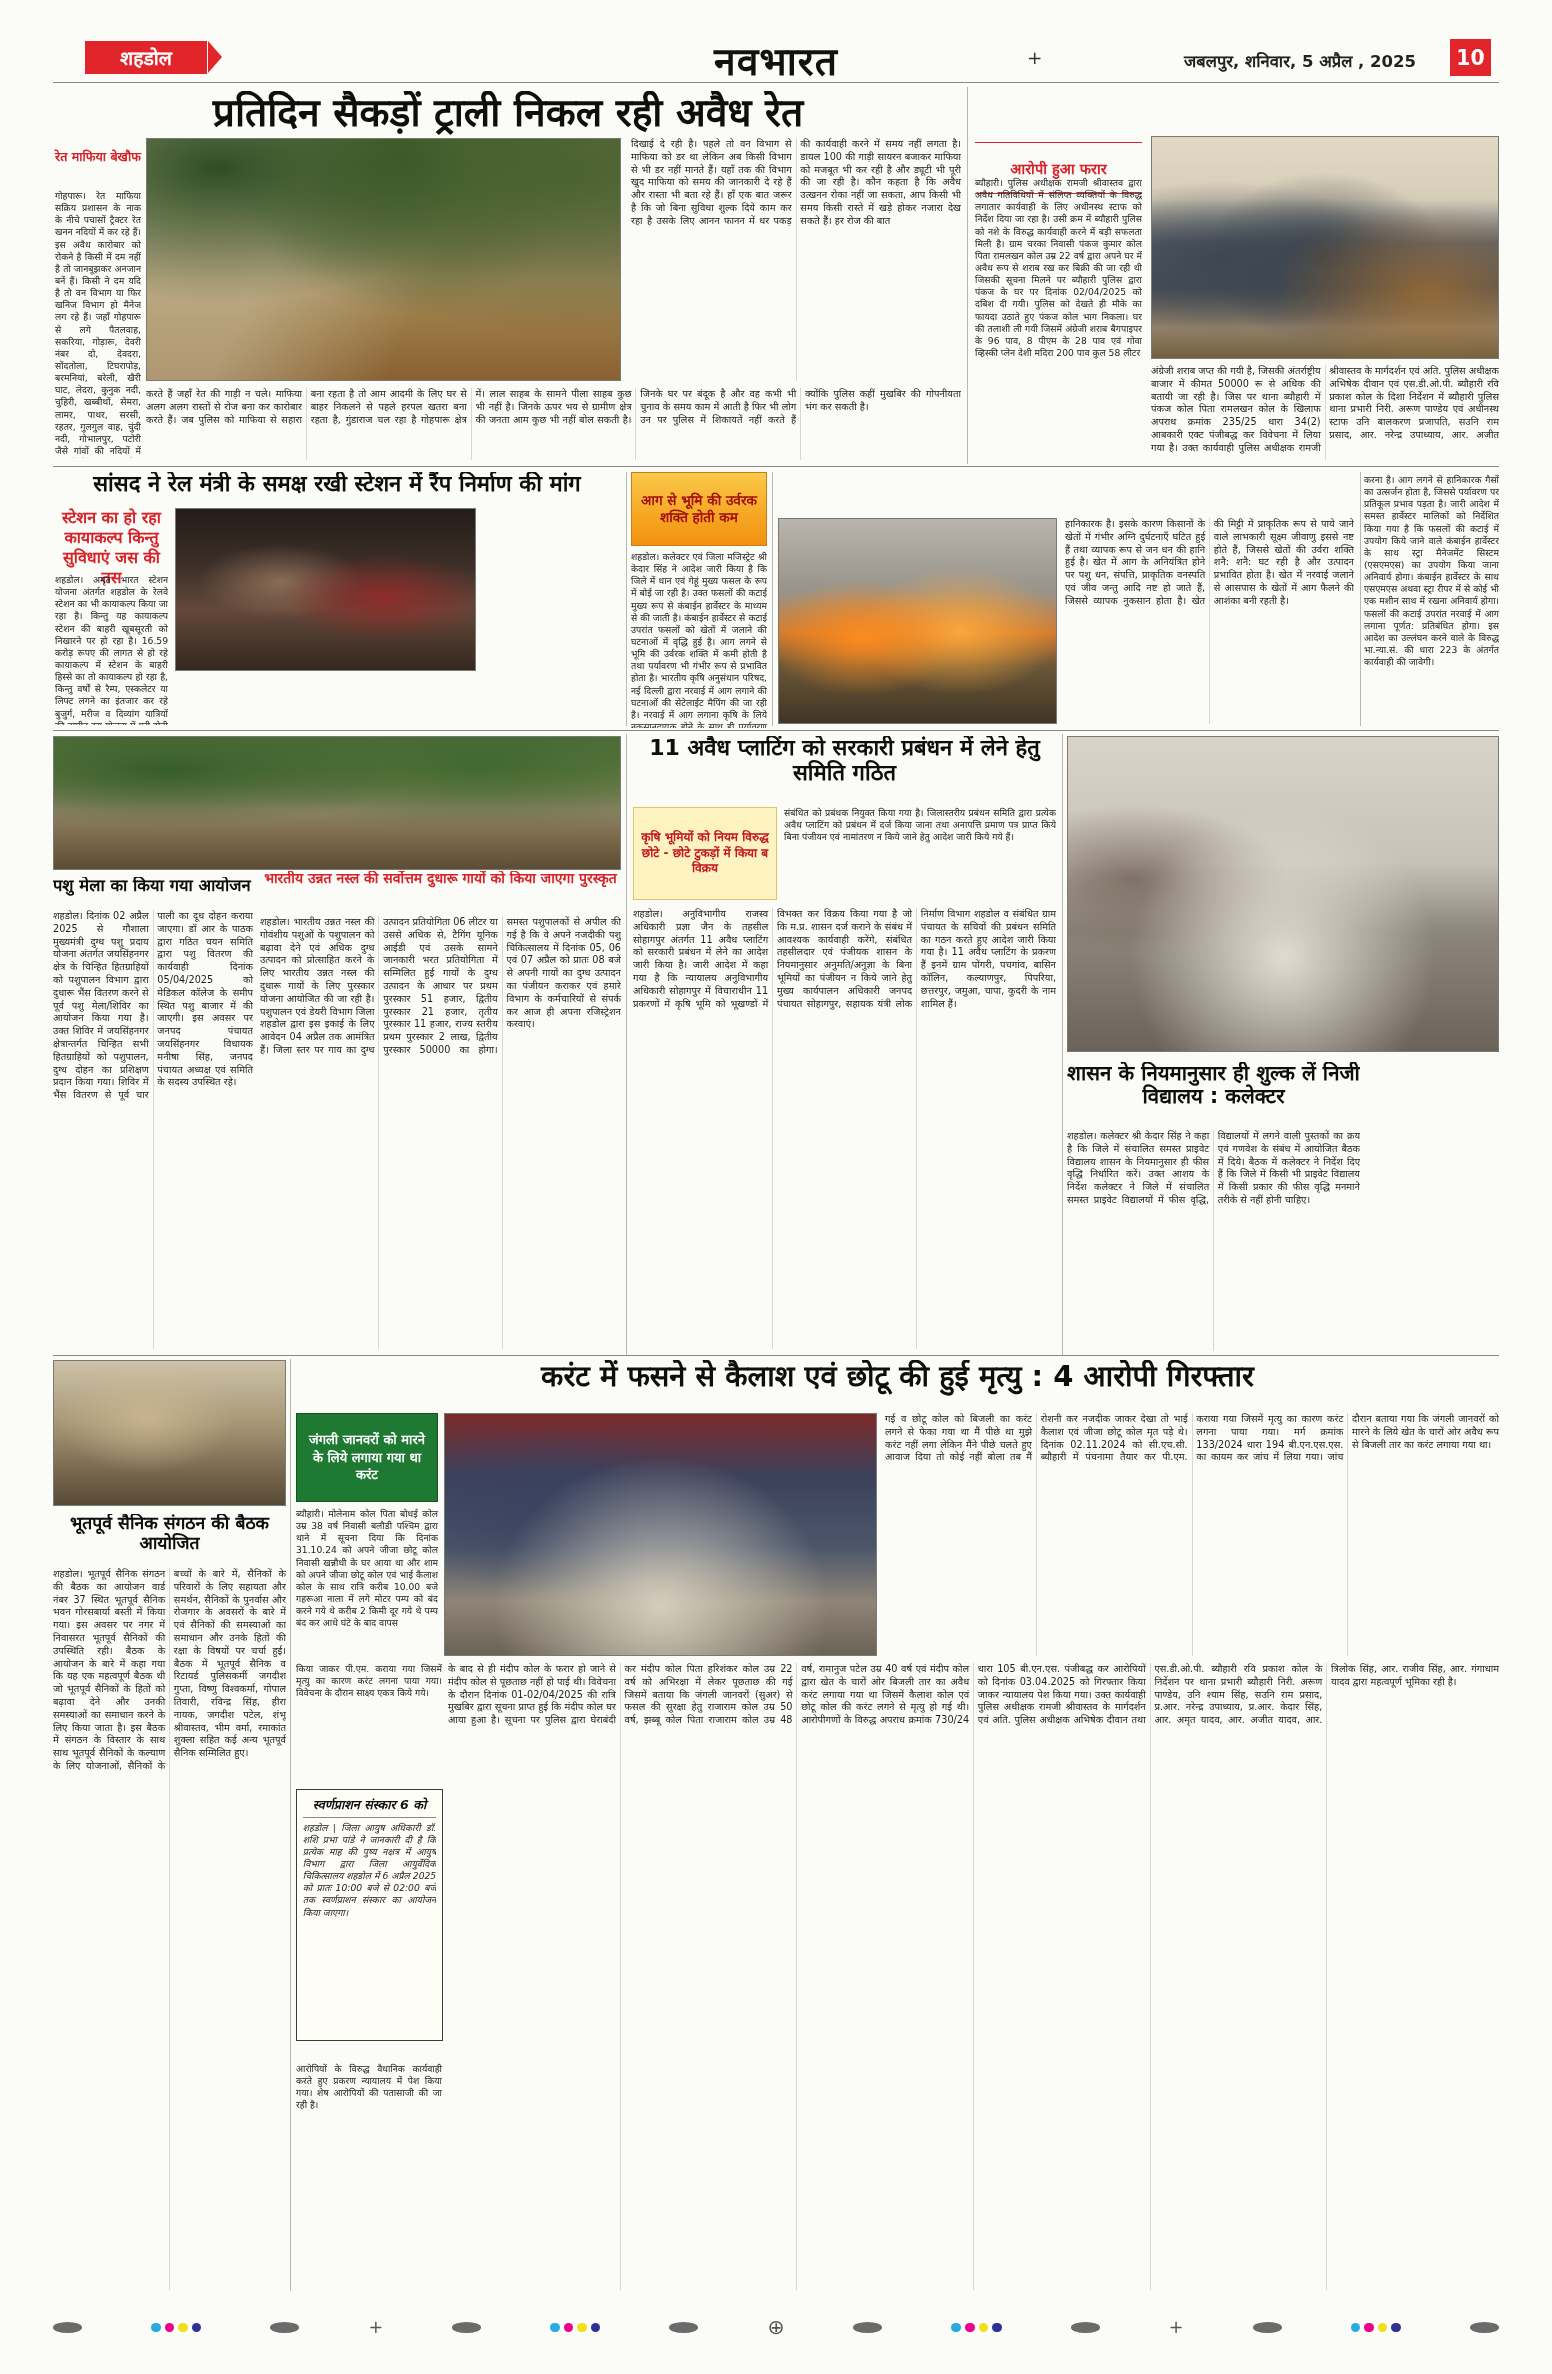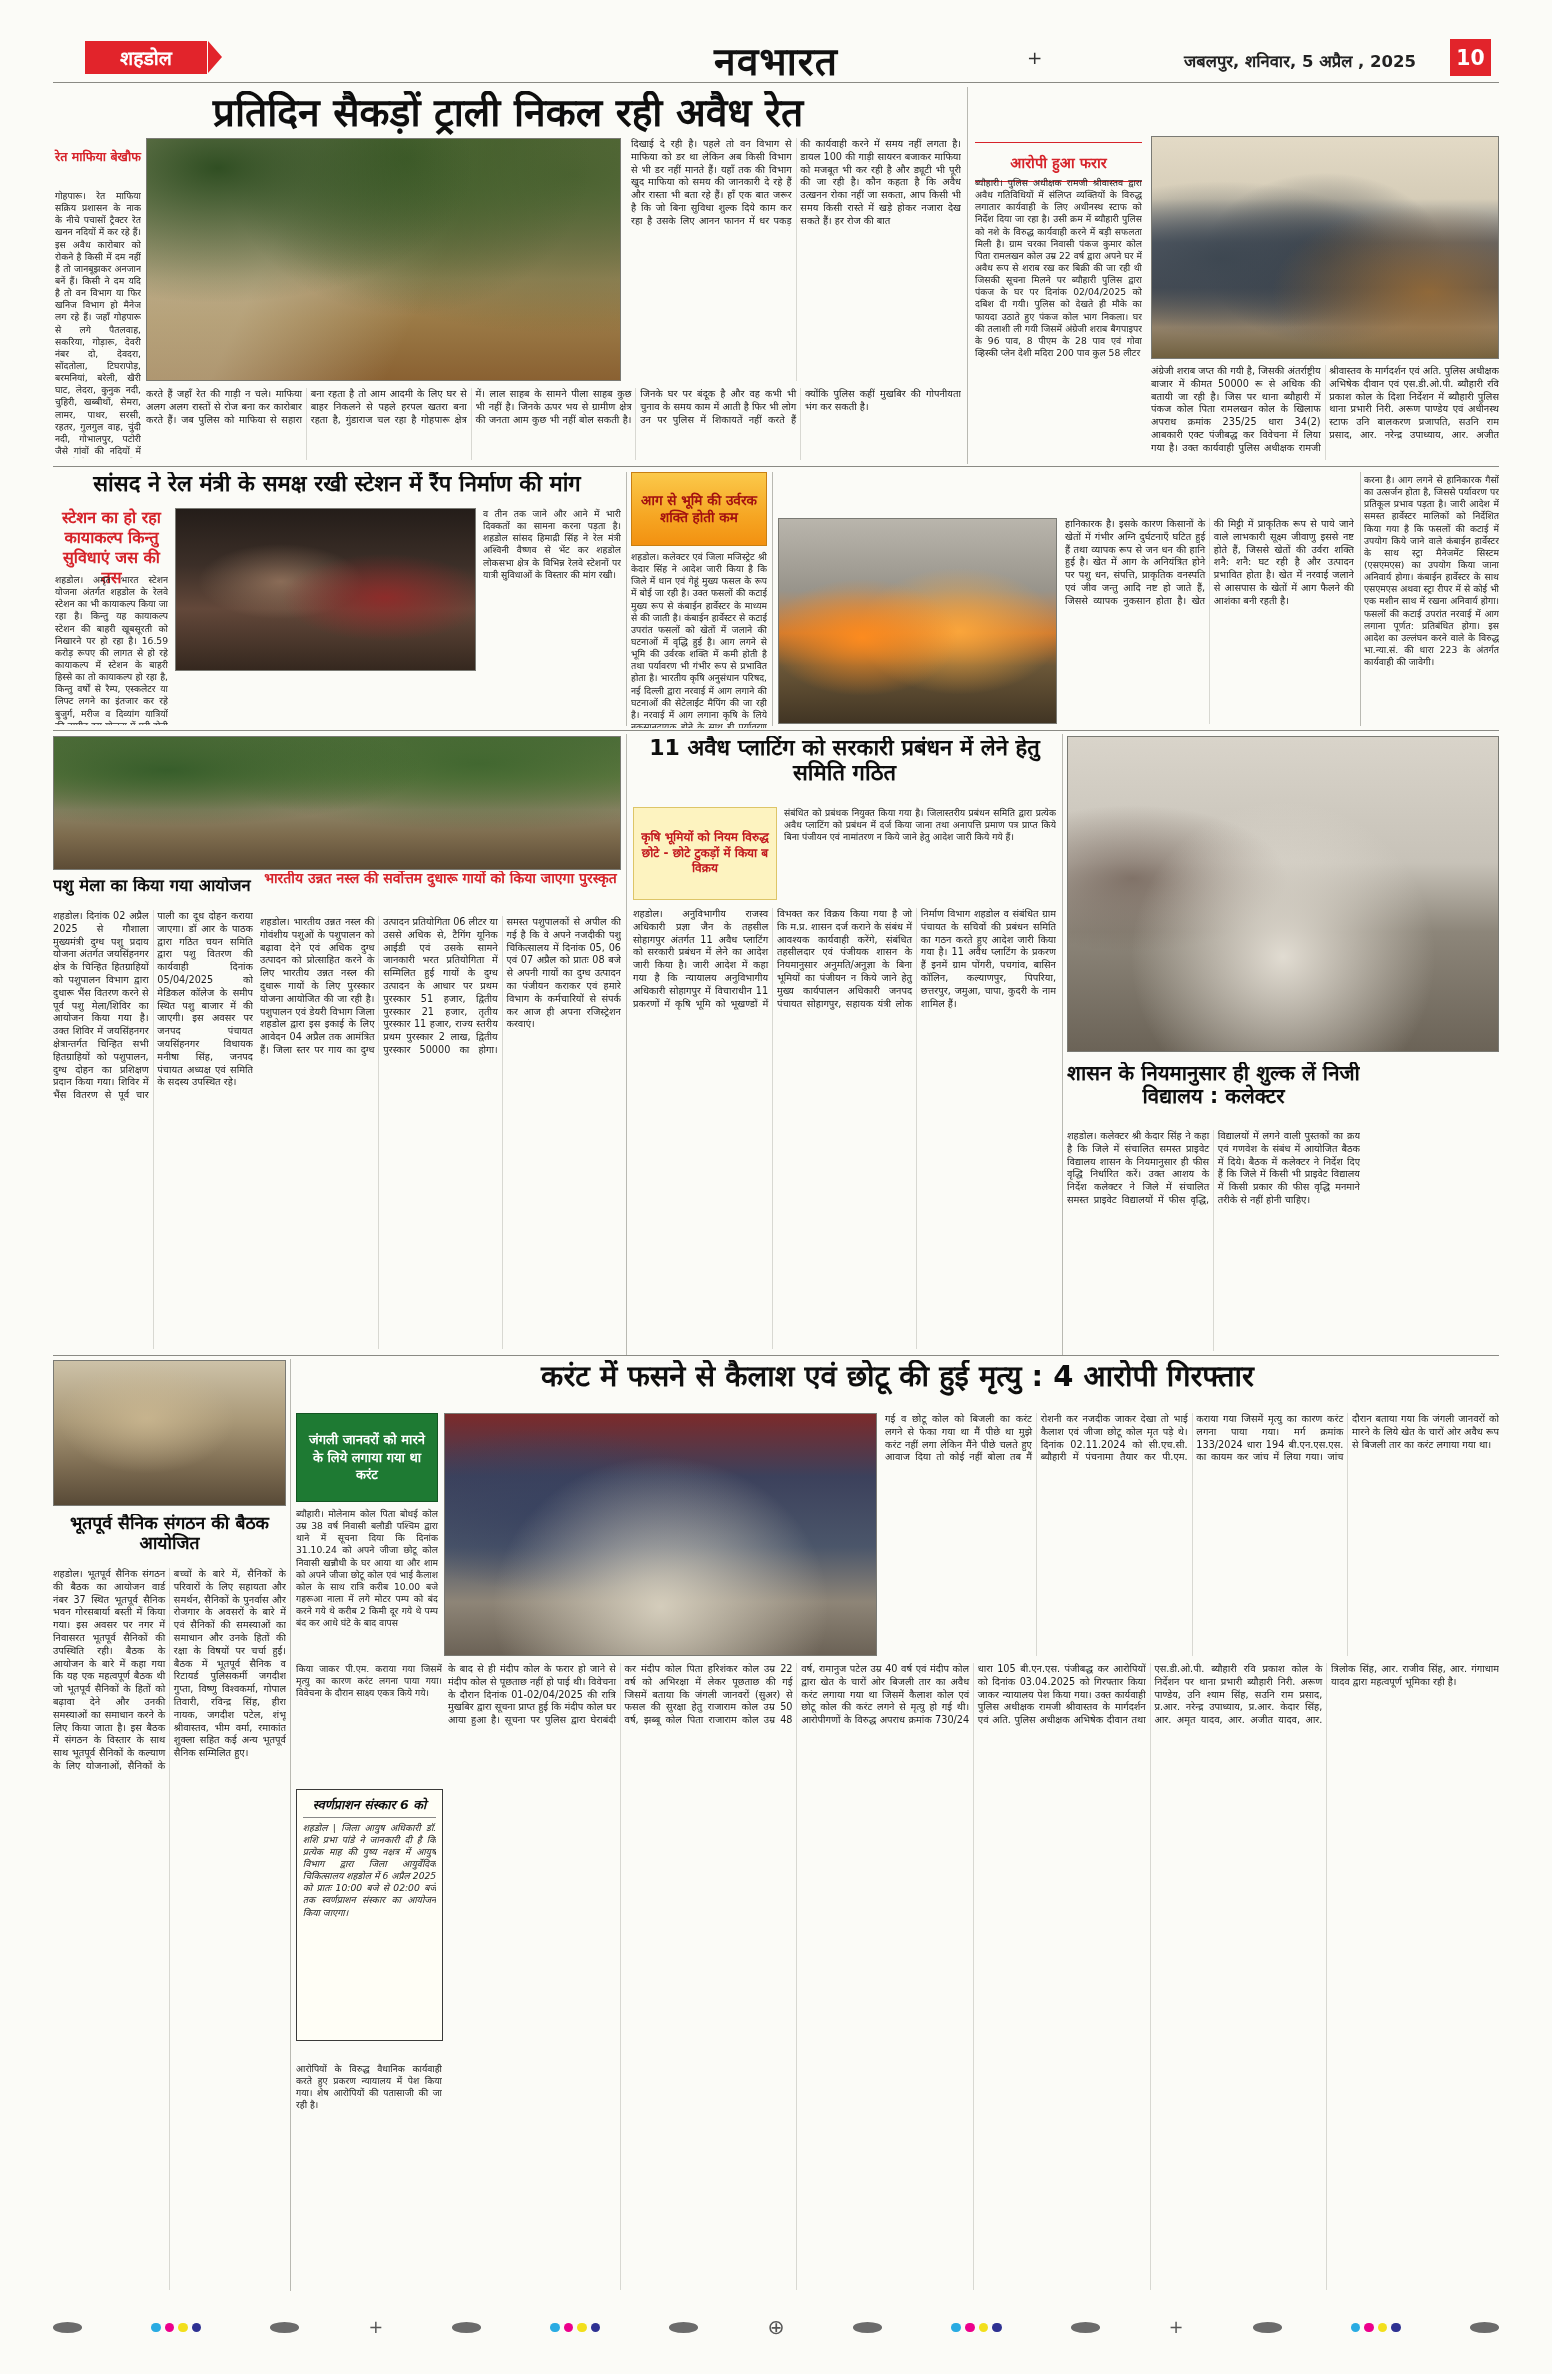--- a/index.html
+++ b/index.html
@@ -18,21 +18,21 @@
   .red { color:#d6232a; }
   .kicker { font-weight:bold; color:#d6232a; line-height:1.25; }
   .photo { position:absolute; border:1px solid #7a7a74; }
   .vr { position:absolute; width:1px; background:#b9b9b2; }
   .hrule { position:absolute; height:1px; background:#8a8a84; }
   .locbox { background:#e2242b; color:#fff; font-weight:bold; font-size:19.4px; display:flex; align-items:center; justify-content:center; }
   .locpennant { width:0; height:0; border-top:16.5px solid transparent; border-bottom:16.5px solid transparent; border-left:14.6px solid #e2242b; }
   .masthead { font-weight:bold; font-size:39px; color:#111; text-align:center; letter-spacing:1px; }
   .dateline { font-size:16.5px; font-weight:bold; color:#222; text-align:right; }
   .pagenum { background:#e2242b; color:#fff; font-weight:bold; font-size:20.4px; display:flex; align-items:center; justify-content:center; }
-  .subhead-lined { color:#d6232a; font-weight:bold; font-size:14.6px; text-align:center; border-top:1px solid #d6232a; border-bottom:1px solid #d6232a; padding:9px 0; }
+  .subhead-lined { color:#d6232a; font-weight:bold; font-size:14.6px; text-align:center; border-top:1px solid #d6232a; border-bottom:1px solid #d6232a; padding:15px 0; }
   .sidebox-title { color:#d6232a; font-weight:bold; font-size:16px; text-align:center; line-height:1.25; }
   .firebox { background:linear-gradient(180deg,#fbc94a 0%,#f6a623 60%,#f29111 100%); border:1px solid #c87f12; color:#a31010; font-weight:bold; font-size:13.6px; text-align:center; display:flex; align-items:center; justify-content:center; padding:3.9px; line-height:1.25; }
   .yellowbox { background:#fdf3c0; border:1px solid #ddc568; color:#c2181e; font-weight:bold; font-size:12px; text-align:center; display:flex; align-items:center; justify-content:center; padding:4.9px; line-height:1.3; }
   .greenbox { background:#1e7a33; border:1px solid #145523; color:#fff; font-weight:bold; font-size:13px; text-align:center; display:flex; align-items:center; justify-content:center; padding:5.8px; line-height:1.35; }
   .insetbox { background:#fffef6; border:1.9px solid #3a3a3a; padding:5.8px;font-style:italic; }
   .insetbox .ititle { font-weight:bold; font-size:12.6px; text-align:center; color:#111; border-bottom:1px solid #888; padding-bottom:3.9px; margin-bottom:3.9px; }
   
   .ph-sand { background:
       radial-gradient(ellipse at 15% 12%, rgba(42,74,30,.95), transparent 45%),
       radial-gradient(ellipse at 55% 8%, rgba(62,92,40,.9), transparent 50%),
@@ -104,21 +104,20 @@
   <div class="abs txt small" style="left:975px; top:177px; width:167px; height:283px;">ब्यौहारी। पुलिस अधीक्षक रामजी श्रीवास्तव द्वारा अवैध गतिविधियों में संलिप्त व्यक्तियों के विरुद्ध लगातार कार्यवाही के लिए अधीनस्थ स्टाफ को निर्देश दिया जा रहा है। उसी क्रम में ब्यौहारी पुलिस को नशे के विरुद्ध कार्यवाही करने में बड़ी सफलता मिली है। ग्राम चरका निवासी पंकज कुमार कोल पिता रामलखन कोल उम्र 22 वर्ष द्वारा अपने घर में अवैध रूप से शराब रख कर बिक्री की जा रही थी जिसकी सूचना मिलने पर ब्यौहारी पुलिस द्वारा पंकज के घर पर दिनांक 02/04/2025 को दबिश दी गयी। पुलिस को देखते ही मौके का फायदा उठाते हुए पंकज कोल भाग निकला। घर की तलाशी ली गयी जिसमें अंग्रेजी शराब बैगपाइपर के 96 पाव, 8 पीएम के 28 पाव एवं गोवा व्हिस्की प्लेन देशी मदिरा 200 पाव कुल 58 लीटर</div>
   <div class="photo ph-police" style="left:1151px; top:136px; width:348px; height:223px;"></div>
   <div class="abs txt cols2" style="left:1151px; top:365px; width:348px; height:95px;">अंग्रेजी शराब जप्त की गयी है, जिसकी अंतर्राष्ट्रीय बाजार में कीमत 50000 रू से अधिक की बतायी जा रही है। जिस पर थाना ब्यौहारी में पंकज कोल पिता रामलखन कोल के खिलाफ अपराध क्रमांक 235/25 धारा 34(2) आबकारी एक्ट पंजीबद्ध कर विवेचना में लिया गया है। उक्त कार्यवाही पुलिस अधीक्षक रामजी श्रीवास्तव के मार्गदर्शन एवं अति. पुलिस अधीक्षक अभिषेक दीवान एवं एस.डी.ओ.पी. ब्यौहारी रवि प्रकाश कोल के दिशा निर्देशन में ब्यौहारी पुलिस थाना प्रभारी निरी. अरूण पाण्डेय एवं अधीनस्थ स्टाफ उनि बालकरण प्रजापति, सउनि राम प्रसाद, आर. नरेन्द्र उपाध्याय, आर. अजीत यादव, आर. अमृत यादव, आर. त्रिलोक सिंह, आर. योगेन्द्र पाण्डेय द्वारा की गयी है।</div>
 
   <div class="abs hrule" style="left:53px; top:466px; width:1446px;"></div>
 
   <div class="abs headline" style="left:53px; top:472px; width:568px; height:31px; font-size:22px;">सांसद ने रेल मंत्री के समक्ष रखी स्टेशन में रैंप निर्माण की मांग</div>
   <div class="abs sidebox-title" style="left:55px; top:508px; width:113px;">स्टेशन का हो रहा कायाकल्प किन्तु सुविधाएं जस की तस</div>
   <div class="abs txt small" style="left:55px; top:574px; width:113px; height:151px;">शहडोल। अमृत भारत स्टेशन योजना अंतर्गत शहडोल के रेलवे स्टेशन का भी कायाकल्प किया जा रहा है। किन्तु यह कायाकल्प स्टेशन की बाहरी खूबसूरती को निखारने पर हो रहा है। 16.59 करोड़ रूपए की लागत से हो रहे कायाकल्प में स्टेशन के बाहरी हिस्से का तो कायाकल्प हो रहा है, किन्तु वर्षों से रैम्प, एस्कलेटर या लिफ्ट लगने का इंतजार कर रहे बुजुर्ग, मरीज व दिव्यांग यात्रियों की उम्मीद इस योजना में पूरी होती दिखाई नहीं दे रही है। प्लेटफार्म क्रमांक एक से दो</div>
   <div class="photo ph-minister" style="left:175px; top:508px; width:301px; height:163px;"></div>
-  <div class="abs txt small" style="left:483px; top:508px; width:138px; height:163px;">व तीन तक जाने और आने में भारी दिक्कतों का सामना करना पड़ता है। शहडोल सांसद हिमाद्री सिंह ने रेल मंत्री अश्विनी वैष्णव से भेंट कर शहडोल लोकसभा क्षेत्र के विभिन्न रेलवे स्टेशनों पर यात्री सुविधाओं के विस्तार की मांग रखी।</div>
   <div class="vr" style="left:626px; top:472px; height:254px;"></div>
 
   <div class="abs firebox" style="left:631px; top:472px; width:136px; height:74px;">आग से भूमि की उर्वरक शक्ति होती कम</div>
   <div class="abs txt small" style="left:631px; top:551px; width:136px; height:177px;">शहडोल। कलेक्टर एवं जिला मजिस्ट्रेट श्री केदार सिंह ने आदेश जारी किया है कि जिले में धान एवं गेहूं मुख्य फसल के रूप में बोई जा रही है। उक्त फसलों की कटाई मुख्य रूप से कंबाईन हार्वेस्टर के माध्यम से की जाती है। कंबाईन हार्वेस्टर से कटाई उपरांत फसलों को खेतों में जलाने की घटनाओं में वृद्धि हुई है। आग लगने से भूमि की उर्वरक शक्ति में कमी होती है तथा पर्यावरण भी गंभीर रूप से प्रभावित होता है। भारतीय कृषि अनुसंधान परिषद, नई दिल्ली द्वारा नरवाई में आग लगाने की घटनाओं की सेटेलाईट मैपिंग की जा रही है। नरवाई में आग लगाना कृषि के लिये नुकसानदायक होने के साथ ही पर्यावरण की दृष्टि से भी</div>
   <div class="vr" style="left:772px; top:472px; height:254px;"></div>
 
   <div class="photo ph-fire" style="left:778px; top:518px; width:279px; height:206px;"></div>
   <div class="abs txt cols2" style="left:1065px; top:518px; width:289px; height:206px;">हानिकारक है। इसके कारण किसानों के खेतों में गंभीर अग्नि दुर्घटनाएँ घटित हुई हैं तथा व्यापक रूप से जन धन की हानि हुई है। खेत में आग के अनियंत्रित होने पर पशु धन, संपत्ति, प्राकृतिक वनस्पति एवं जीव जन्तु आदि नष्ट हो जाते हैं, जिससे व्यापक नुकसान होता है। खेत की मिट्टी में प्राकृतिक रूप से पाये जाने वाले लाभकारी सूक्ष्म जीवाणु इससे नष्ट होते हैं, जिससे खेतों की उर्वरा शक्ति शनै: शनै: घट रही है और उत्पादन प्रभावित होता है। खेत में नरवाई जलाने से आसपास के खेतों में आग फैलने की आशंका बनी रहती है।</div>
   <div class="vr" style="left:1360px; top:472px; height:254px;"></div>
   <div class="abs txt small" style="left:1364px; top:474px; width:135px; height:250px;">करना है। आग लगने से हानिकारक गैसों का उत्सर्जन होता है, जिससे पर्यावरण पर प्रतिकूल प्रभाव पड़ता है। जारी आदेश में समस्त हार्वेस्टर मालिकों को निर्देशित किया गया है कि फसलों की कटाई में उपयोग किये जाने वाले कंबाईन हार्वेस्टर के साथ स्ट्रा मैनेजमेंट सिस्टम (एसएमएस) का उपयोग किया जाना अनिवार्य होगा। कंबाईन हार्वेस्टर के साथ एसएमएस अथवा स्ट्रा रीपर में से कोई भी एक मशीन साथ में रखना अनिवार्य होगा। फसलों की कटाई उपरांत नरवाई में आग लगाना पूर्णत: प्रतिबंधित होगा। इस आदेश का उल्लंघन करने वाले के विरुद्ध भा.न्या.सं. की धारा 223 के अंतर्गत कार्यवाही की जावेगी।</div>

